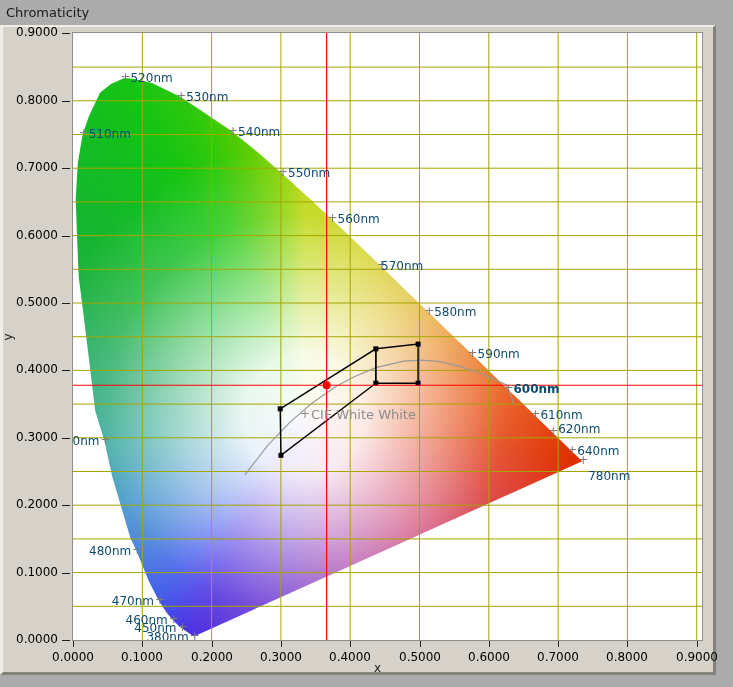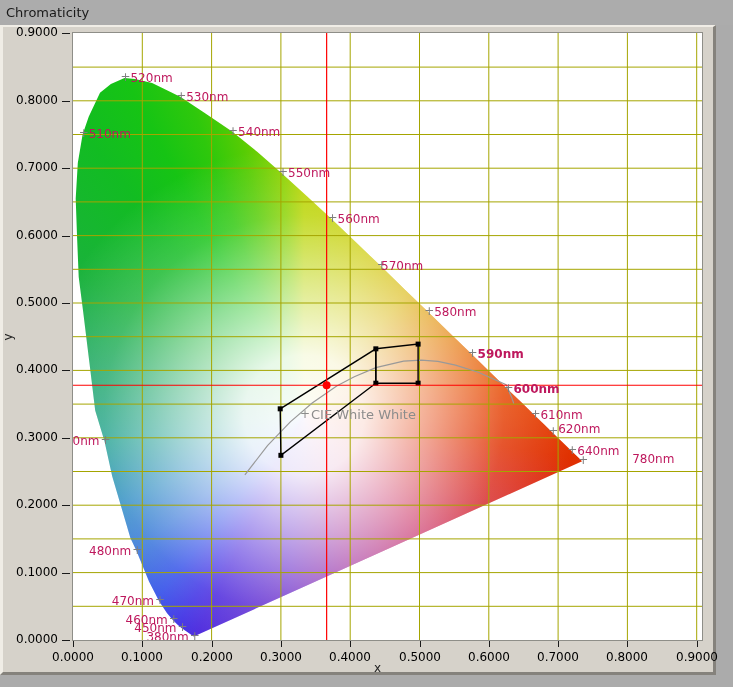--- a/index.html
+++ b/index.html
@@ -19,21 +19,21 @@
     background:#D6D2CA;
     border-top:2px solid #F0EDE6;border-left:3px solid #F0EDE6;
     border-right:3px solid #85827C;border-bottom:3px solid #85827C;
   }
   .plot{
     position:absolute;left:73px;top:33px;width:629px;height:607px;
     background:#FFFFFF;overflow:hidden;outline:1px solid #8E8E88;
   }
   .horseshoe{position:absolute;left:0;top:0;width:629px;height:607px;}
   #overlay{position:absolute;left:0;top:0;}
-  .wl,.wl-marker{position:absolute;font-size:12px;color:#be185d;white-space:nowrap;line-height:14px;}
+  .wl,.wl-marker{position:absolute;font-size:12px;color:#0c4a6e;white-space:nowrap;line-height:14px;}
   .wl-marker{color:#7E7E7E;}
   .wp-label{position:absolute;font-size:13px;color:#8C8C8C;white-space:nowrap;line-height:15px;}
   .wp-marker{position:absolute;font-size:12px;color:#8C8C8C;line-height:14px;}
   .ylab{position:absolute;width:54px;text-align:right;font-size:12px;color:#000;}
   .xlab{position:absolute;width:64px;text-align:center;font-size:12px;color:#000;}
   .ydash{position:absolute;width:8px;height:1px;background:#1A1A1A;}
   .xdash{position:absolute;width:1px;height:6px;background:#1A1A1A;}
   .ytitle{position:absolute;left:4px;top:330px;font-size:12px;color:#222;transform:rotate(-90deg);}
   .xtitle{position:absolute;left:374px;top:661px;font-size:12px;color:#222;}
 </style>
@@ -143,31 +143,31 @@
       <span class="wl" style="top: 91.6018px; left: 165.113px;">540nm</span>
       <span class="wl-marker" style="left: 205.009px; top: 132.39px;">+</span>
       <span class="wl" style="top: 133.39px; left: 215.009px;">550nm</span>
       <span class="wl-marker" style="left: 254.558px; top: 178.087px;">+</span>
       <span class="wl" style="top: 179.087px; left: 264.558px;">560nm</span>
       <span class="wl-marker" style="left: 303.761px; top: 225.132px;">+</span>
       <span class="wl" style="top: 226.132px; left: 308px;">570nm</span>
       <span class="wl-marker" style="left: 351.162px; top: 271.032px;">+</span>
       <span class="wl" style="top: 272.032px; left: 361.162px;">580nm</span>
       <span class="wl-marker" style="left: 394.614px; top: 313.089px;">+</span>
-      <span class="wl" style="top: 314.089px; left: 404.614px; font-weight: bold;">590nm</span>
+      <span class="wl" style="top: 314.089px; left: 404.614px;">590nm</span>
       <span class="wl-marker" style="left: 430.511px; top: 347.935px;">+</span>
       <span class="wl" style="top: 348.935px; left: 440.511px; font-weight: bold;">600nm</span>
       <span class="wl-marker" style="left: 457.399px; top: 373.884px;">+</span>
       <span class="wl" style="top: 374.884px; left: 467.399px;">610nm</span>
       <span class="wl-marker" style="left: 475.209px; top: 391.206px;">+</span>
       <span class="wl" style="top: 389px; left: 485.209px;">620nm</span>
       <span class="wl-marker" style="left: 494.267px; top: 409.673px;">+</span>
       <span class="wl" style="top: 410.673px; left: 504.267px;">640nm</span>
       <span class="wl-marker" style="left: 505.147px; top: 420.188px;">+</span>
-      <span class="wl" style="top: 419px; left: 515.147px; margin-left: 44px;">780nm</span>
+      <span class="wl" style="top: 436px; left: 515.147px;">780nm</span>
       <span class="wl-marker" style="left: 27.4622px; top: 400.17px;">+</span>
       <span class="wl" style="top: 401.17px; right: 602.538px;">490nm</span>
       <span class="wl-marker" style="left: 59.2709px; top: 509.56px;">+</span>
       <span class="wl" style="top: 510.56px; right: 570.729px;">480nm</span>
       <span class="wl-marker" style="left: 82.0013px; top: 560.043px;">+</span>
       <span class="wl" style="top: 561.043px; right: 547.999px;">470nm</span>
       <span class="wl-marker" style="left: 95.792px; top: 578.982px;">+</span>
       <span class="wl" style="top: 579.982px; right: 534.208px;">460nm</span>
       <span class="wl-marker" style="left: 104.524px; top: 587.07px;">+</span>
       <span class="wl" style="top: 588.07px; right: 525.476px;">450nm</span>

